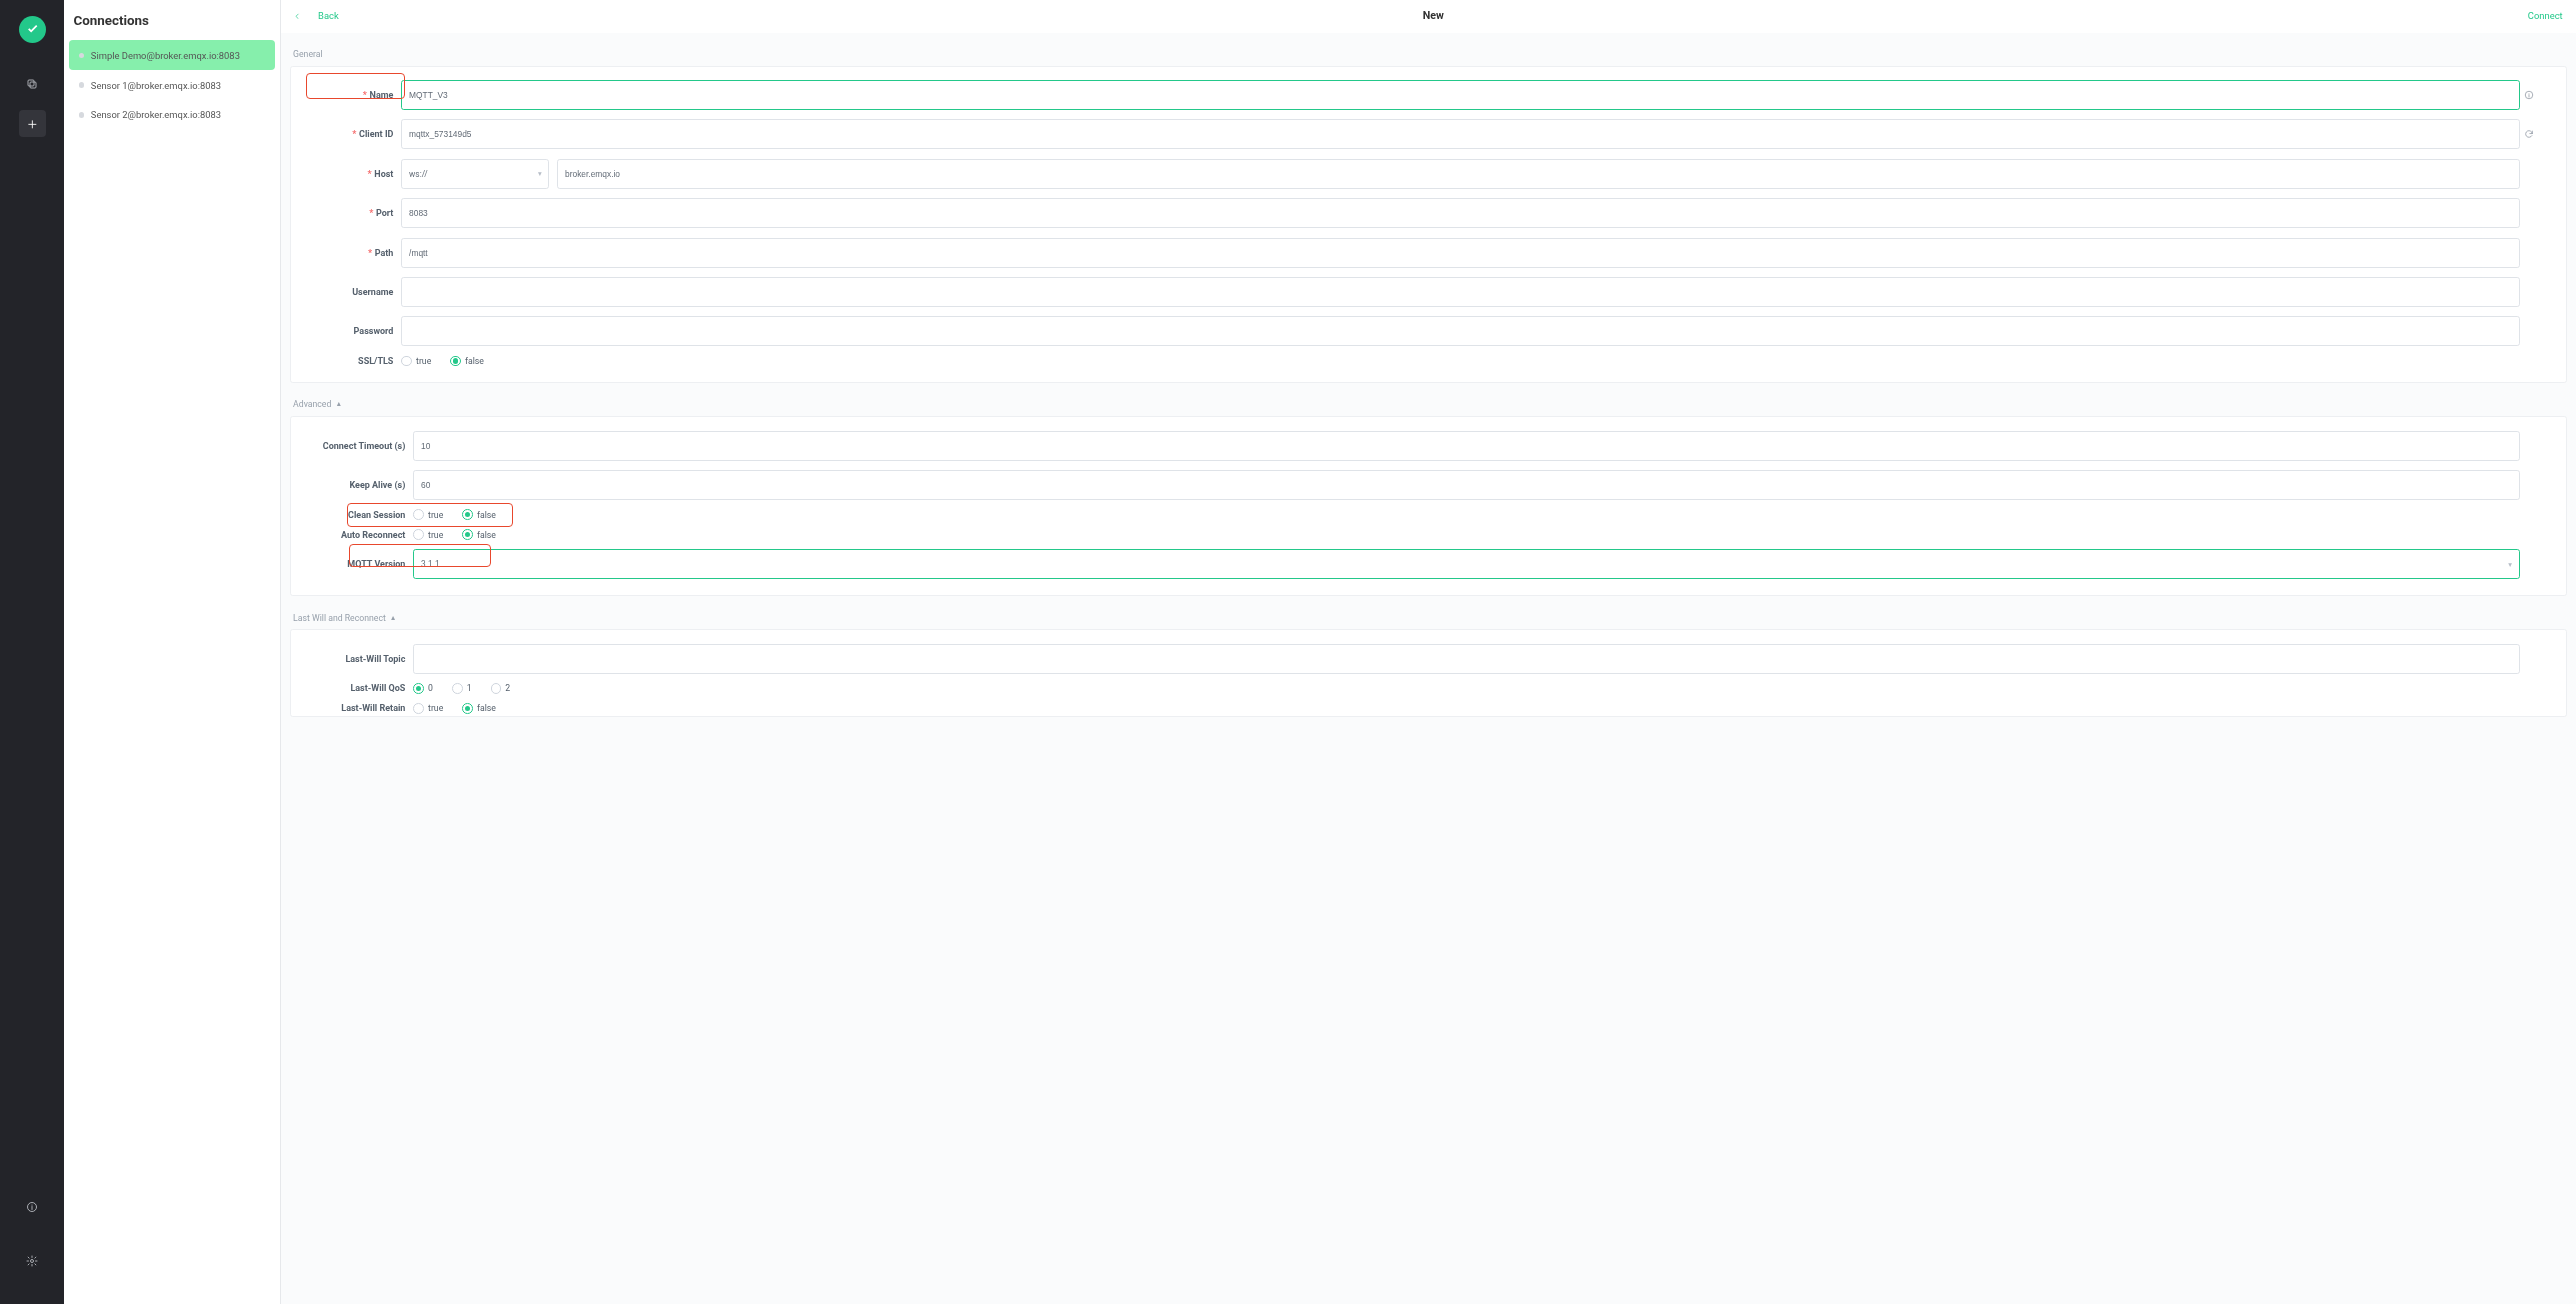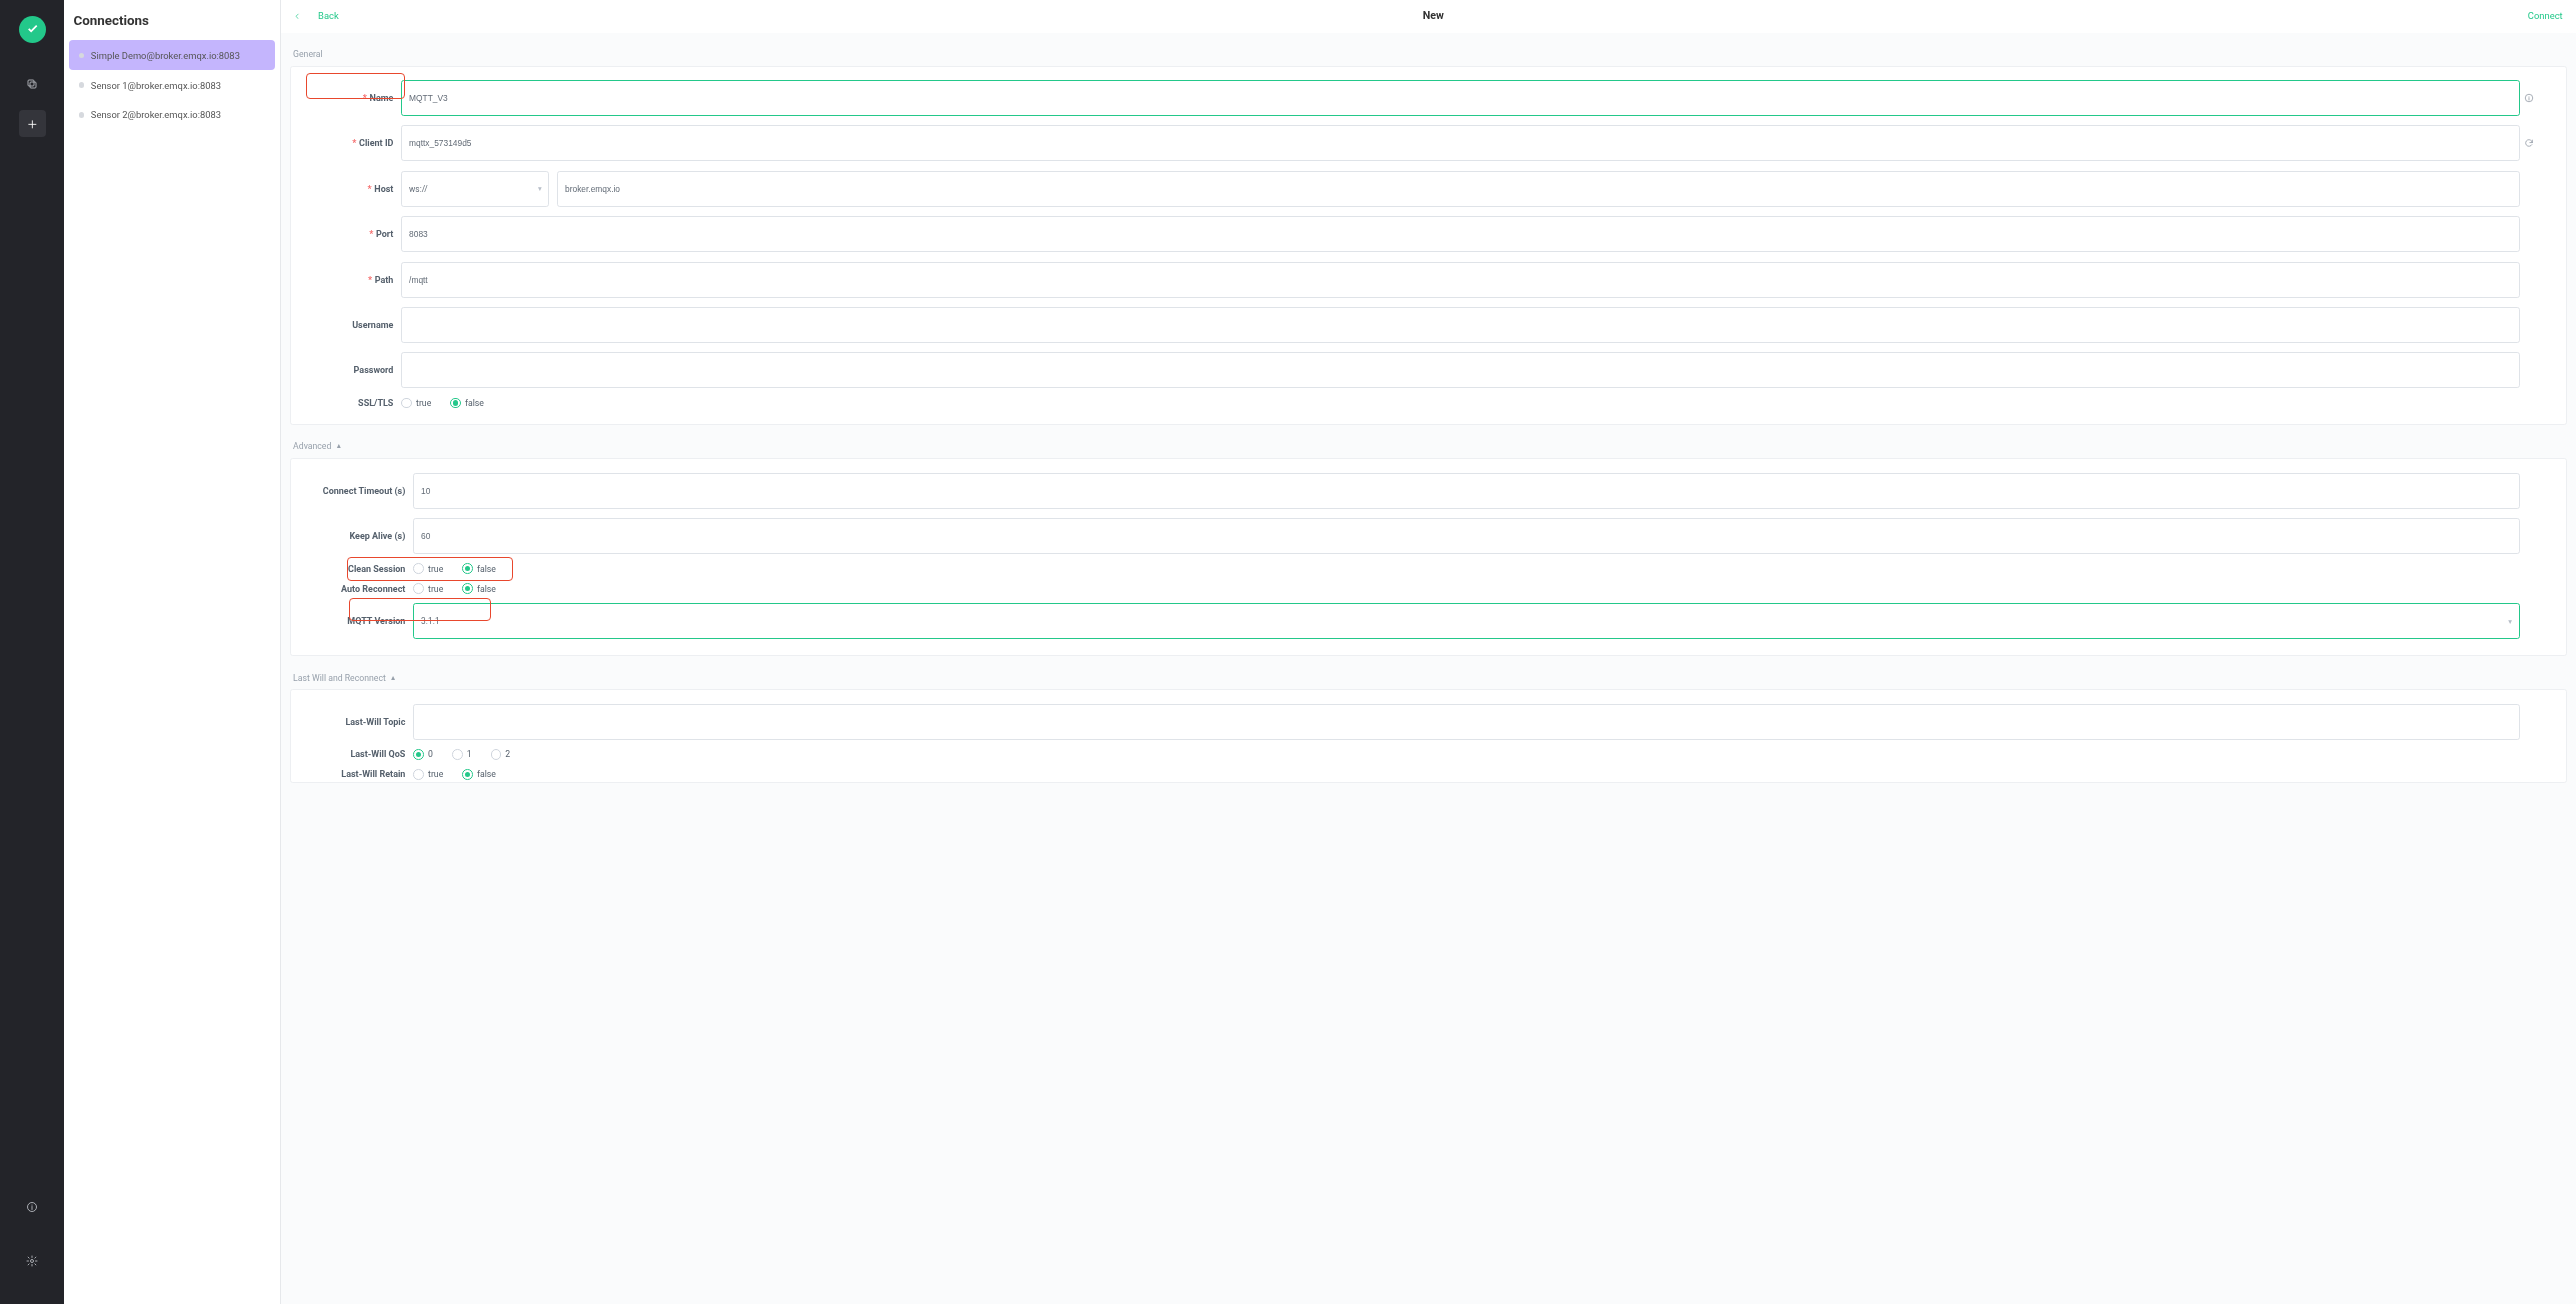--- a/index.html
+++ b/index.html
@@ -34,21 +34,21 @@
   width: 217px;
   border-right: 0.7px solid #e6e8eb;
   padding: 6.7px 5.4px;
   overflow-y: auto;
 }
 .sidebar-title { font-size: 13.4px; font-weight: 700; padding: 6.7px 4px 12px 4px; }
 .conn-item {
   display:flex; align-items:center; gap:6.7px;
   padding: 9.4px 9.4px; border-radius: 4px; cursor: pointer; color:#555;
 }
-.conn-item.active { background:#c4b5fd; }
+.conn-item.active { background:#86efac; }
 .dot { width:5.4px; height:5.4px; border-radius:50%; background:#d6d9de; flex:0 0 5.4px; }
 
 
 .main { flex:1; display:flex; flex-direction:column; overflow:hidden; }
 .topbar {
   display:flex; align-items:center; justify-content:space-between;
   padding: 9.4px 13.4px; border-bottom:0.7px solid #fff;
 }
 .back { color:#23c88a; cursor:pointer; display:flex; align-items:center; gap:17px; font-size:9.4px; }
 .title { font-weight: 700; font-size: 10.7px; }
@@ -66,21 +66,21 @@
 
 .row { display:flex; align-items:center; margin-bottom: 9.4px; }
 .label-col {
   width: 94px; text-align: right; padding-right: 8px; color:#55606c; font-size: 9px; font-weight: bold;
 }
 .label-col .req { color:#f56c6c; margin-right:2.7px; }
 .field-col { flex:1; display:flex; align-items:center; gap:8px; }
 .trail-col { width: 19px; display:flex; align-items:center; justify-content:center; color:#8c94a0; cursor:pointer; }
 
 .input {
-  width:100%; height:36px; border:0.7px solid #dfe3e8; border-radius:2.7px;
+  width:100%; height:30px; border:0.7px solid #dfe3e8; border-radius:2.7px;
   padding: 0 6.7px; font-size:8.4px; color:#626b76; background:#fff;
 }
 .input.focus { border-color:#23c88a; box-shadow:none; }
 .input.select { display:flex; align-items:center; justify-content:space-between; cursor:pointer; }
 .input.select .chev { color:#b7bec8; font-size:7.4px; }
 
 
 .radio-group { display:flex; align-items:center; gap:19px; }
 .radio { display:flex; align-items:center; gap:4px; cursor:pointer; font-size:8.7px; color:#55606c; }
 .r { width:10.7px; height:10.7px; border-radius:50%; border:1px solid #cfd5dd; display:flex; align-items:center; justify-content:center; }

